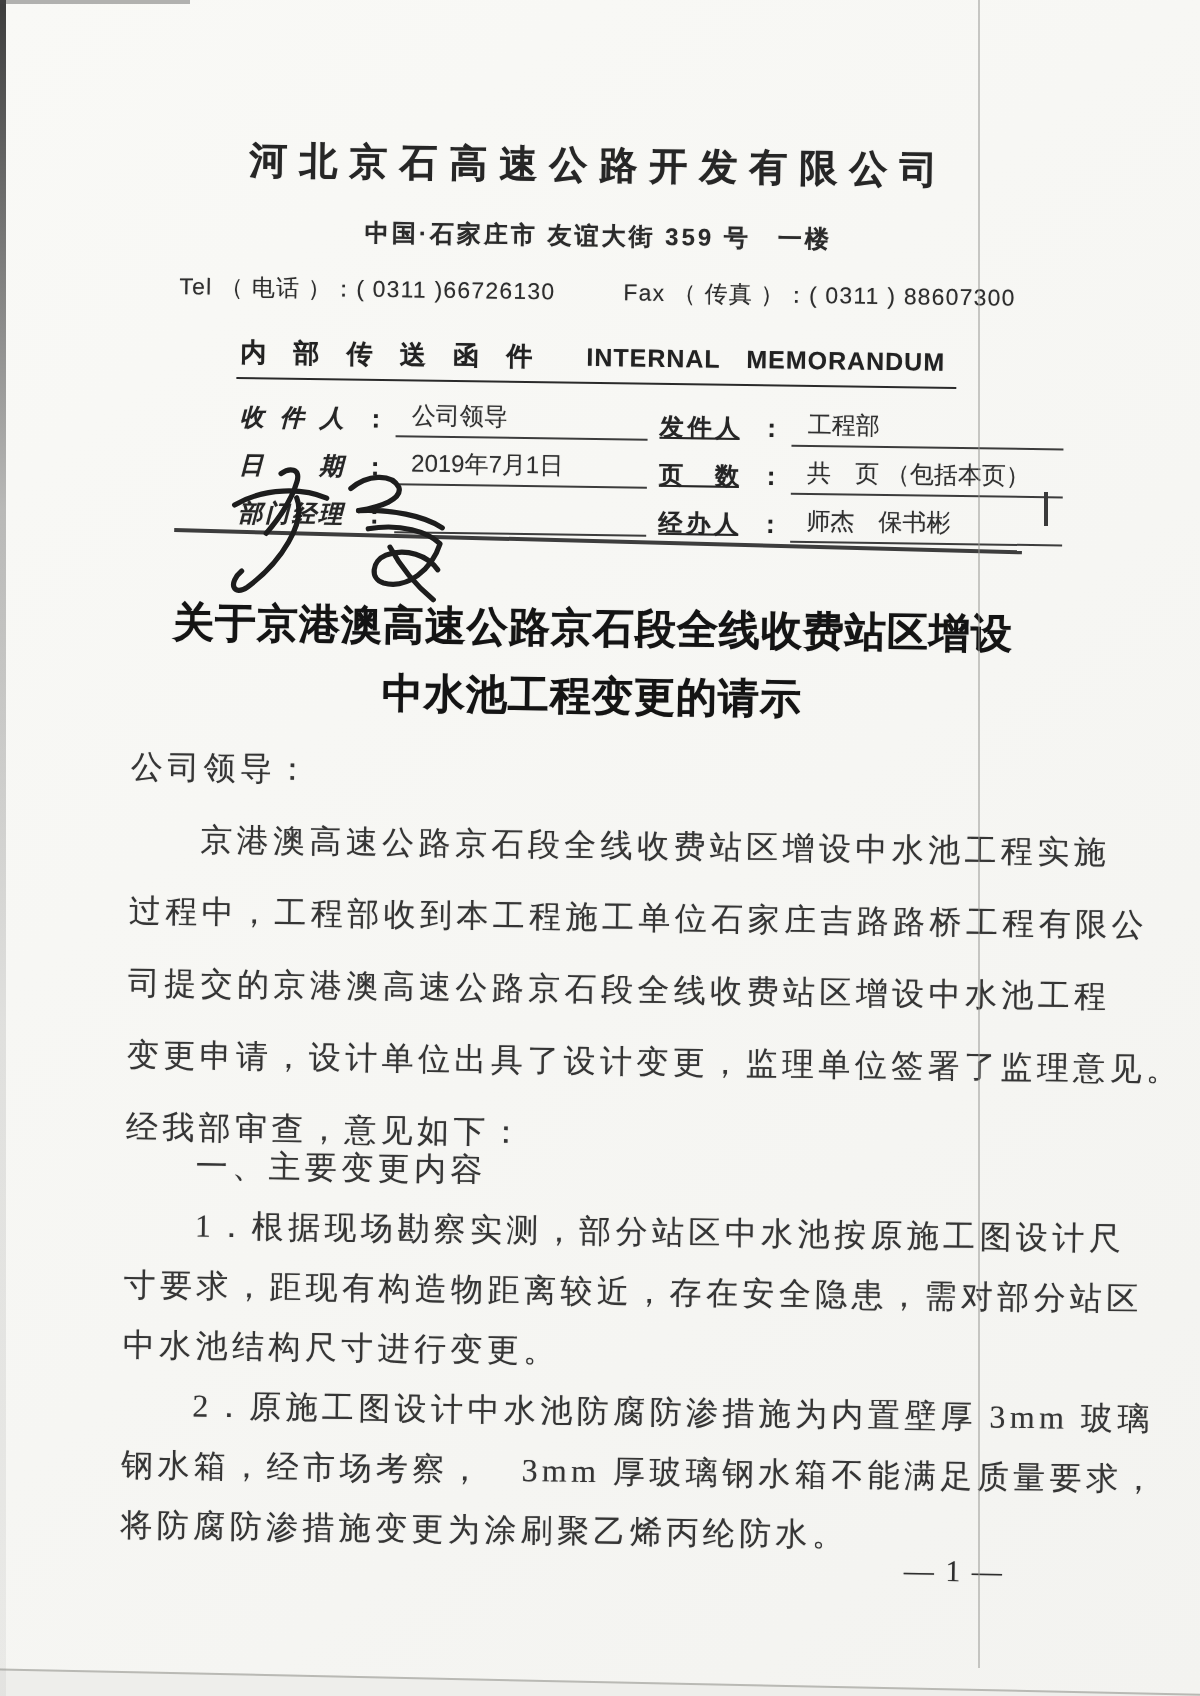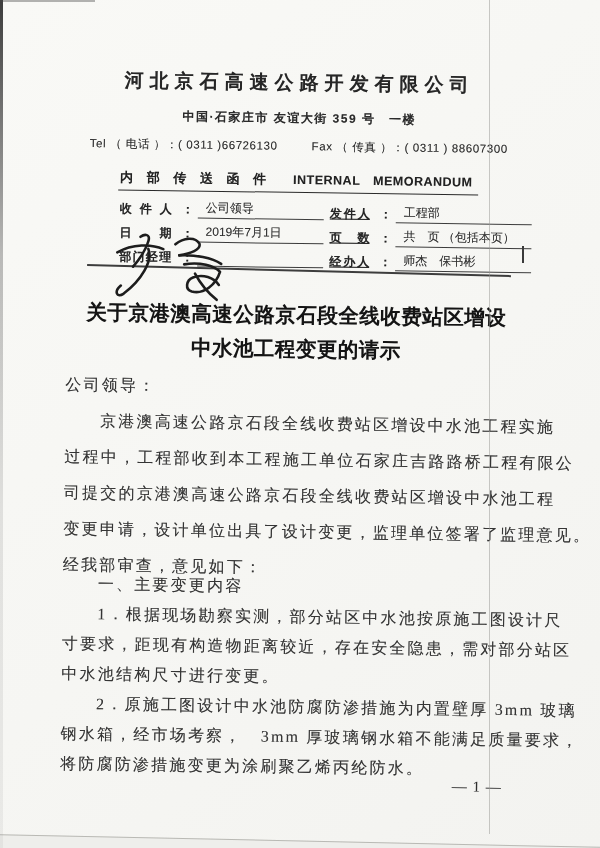--- a/index.html
+++ b/index.html
@@ -39,21 +39,21 @@
   .memoline .en{font-weight:600;font-size:12.5px;letter-spacing:.5px;margin-left:22px;}
   
   .fields{position:absolute;font-size:12px;color:#222;}
   .fields .row{display:flex;align-items:flex-end;height:24px;}
   .fields .lab{font-family:"Liberation Sans",sans-serif;font-weight:700;
     text-align:justify;text-align-last:justify;color:#262626;}
   .fields .col{font-family:"Liberation Sans",sans-serif;font-weight:700;margin:0 4px 0 10px;}
   .fields .val{border-bottom:1.2px solid #3c3c3c;padding:0 0 1px 8px;color:#303030;
     font-family:"Liberation Sans",sans-serif;font-weight:500;white-space:nowrap;overflow:hidden;}
   .f-left{left:122px;top:196px;}
-  .f-left .lab{width:52px;}
+  .f-left .lab{width:52px;font-style:italic;}
   .f-left .val{width:118px;}
   .f-right{left:332px;top:198px;}
   .f-right .lab{width:40px;text-decoration:underline;}
   .f-right .val{width:128px;}
   .sepline{position:absolute;left:90px;top:267px;width:424px;height:1.5px;background:#3d3d3d;
     transform:rotate(0.7deg);transform-origin:left top;z-index:2;}
   .signature{position:absolute;left:112px;top:230px;z-index:3;}
   
   .title{position:absolute;left:0;top:298px;width:100%;text-align:center;
     font-weight:700;font-size:20.5px;line-height:34px;letter-spacing:.5px;color:#141414;}

